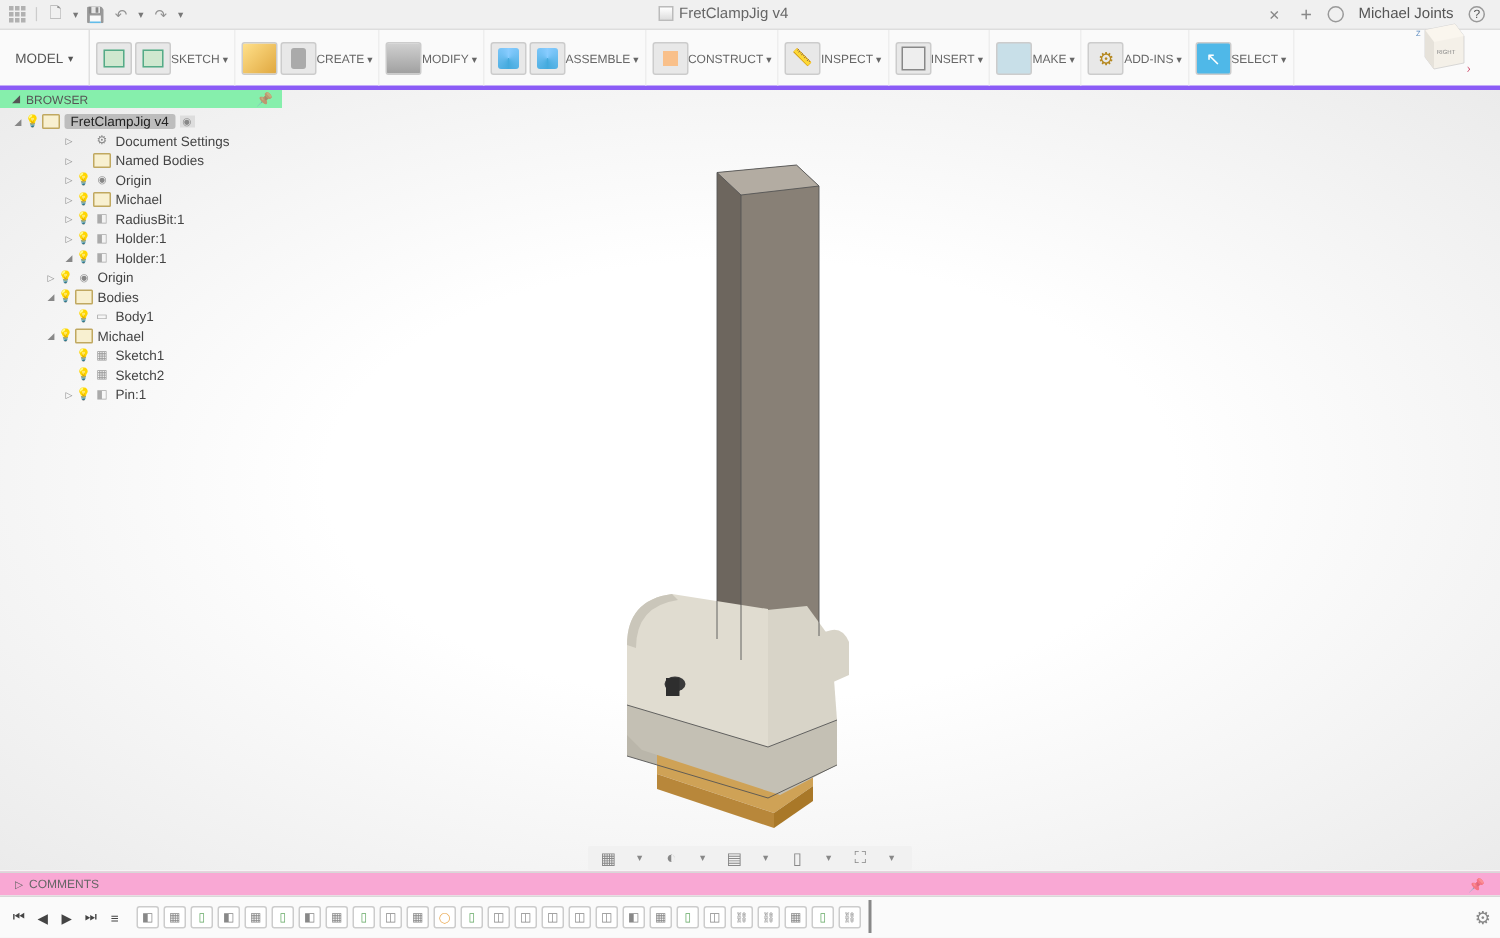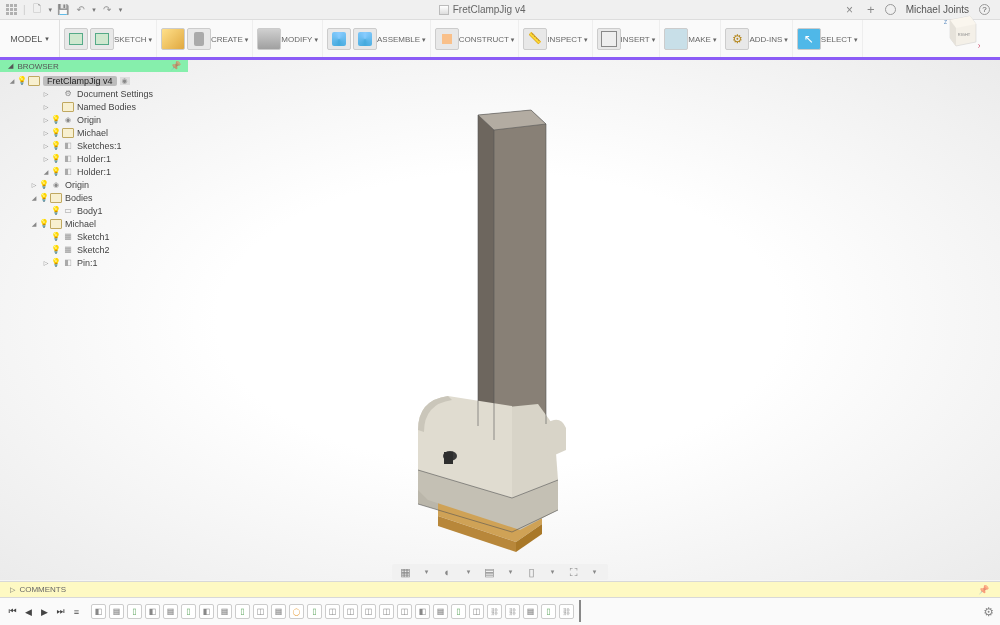--- a/index.html
+++ b/index.html
@@ -73,21 +73,21 @@
 
 
 .viewcube { position: absolute; top: 12px; right: 20px; width: 40px; height: 40px; z-index: 6; }
 .viewcube svg { width: 40px; height: 40px; }
 
 
 .displaybar { position: absolute; bottom: 45px; left: 50%; transform: translateX(-50%); display: flex; gap: 6px; font-size: 11px; color: #888; background: rgba(240,240,240,0.85); padding: 1px 6px; border-radius: 2px; z-index: 6; }
 .displaybar span { cursor: pointer; width: 15px; height: 14px; display:flex; align-items:center; justify-content:center;}
 
 
-.comments { position: absolute; bottom: 28px; left: 0; right: 0; height: 16px; background: #fef9c3; border-top: 1px solid #d8d8d8; display: flex; align-items: center; font-size: 8px; color: #666; padding: 0 10px; }
+.comments { position: absolute; bottom: 28px; left: 0; right: 0; height: 16px; background: #f9a8d4; border-top: 1px solid #d8d8d8; display: flex; align-items: center; font-size: 8px; color: #666; padding: 0 10px; }
 .comments .pin { margin-left: auto; font-size: 9px; opacity: .5; }
 
 
 .timeline { position: absolute; bottom: 0; left: 0; right: 0; height: 28px; background: #fafafa; border-top: 1px solid #d8d8d8; display: flex; align-items: center; padding: 0 6px; overflow: hidden; }
 .tl-ctrl { display: flex; gap: 3px; margin-right: 8px; }
 .tl-btn { width: 13px; height: 13px; display: flex; align-items: center; justify-content: center; font-size: 9px; color: #444; cursor: pointer; }
 .tl-items { display: flex; align-items: center; gap: 3px; position: relative; }
 .tl-item { width: 15px; height: 15px; border: 1px solid #ccc; background: #fff; border-radius: 2px; display: flex; align-items: center; justify-content: center; font-size: 8px; color: #888; }
 .tl-sk::before { content: "▦"; }
 .tl-ext::before { content: "▯"; color: #6a6; }
@@ -245,21 +245,21 @@
         <div class="tree-row ind1">
           <span class="exp closed"></span>
           <span class="bulb">💡</span>
           <span class="ficon fi-folder"></span>
           <span>Michael</span>
         </div>
         <div class="tree-row ind1">
           <span class="exp closed"></span>
           <span class="bulb">💡</span>
           <span class="ficon fi-comp"></span>
-          <span>Sketches:1</span>
+          <span>RadiusBit:1</span>
         </div>
         <div class="tree-row ind1">
           <span class="exp closed"></span>
           <span class="bulb">💡</span>
           <span class="ficon fi-comp"></span>
           <span>Holder:1</span>
         </div>
         <div class="tree-row ind1">
           <span class="exp open"></span>
           <span class="bulb">💡</span>

